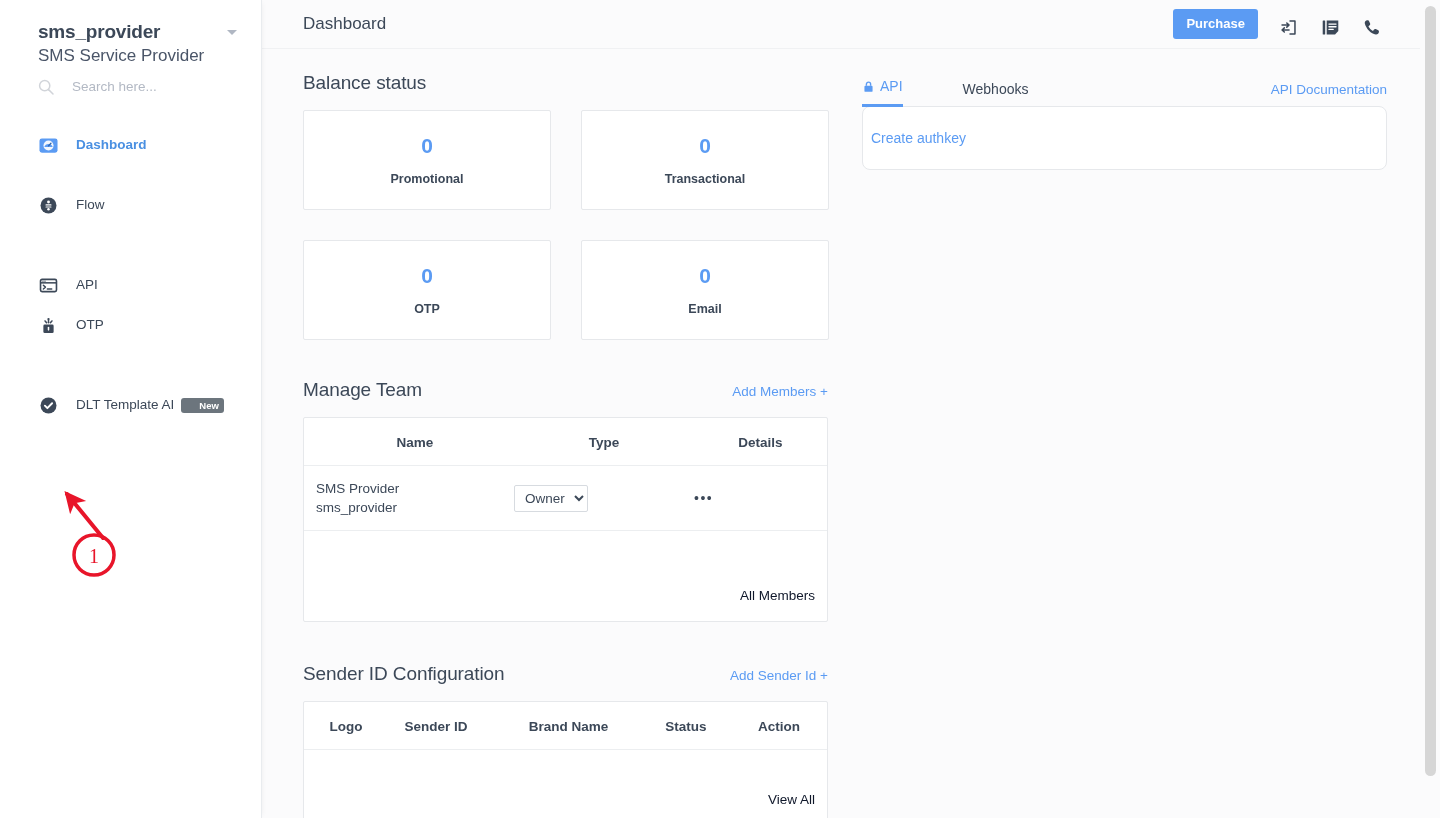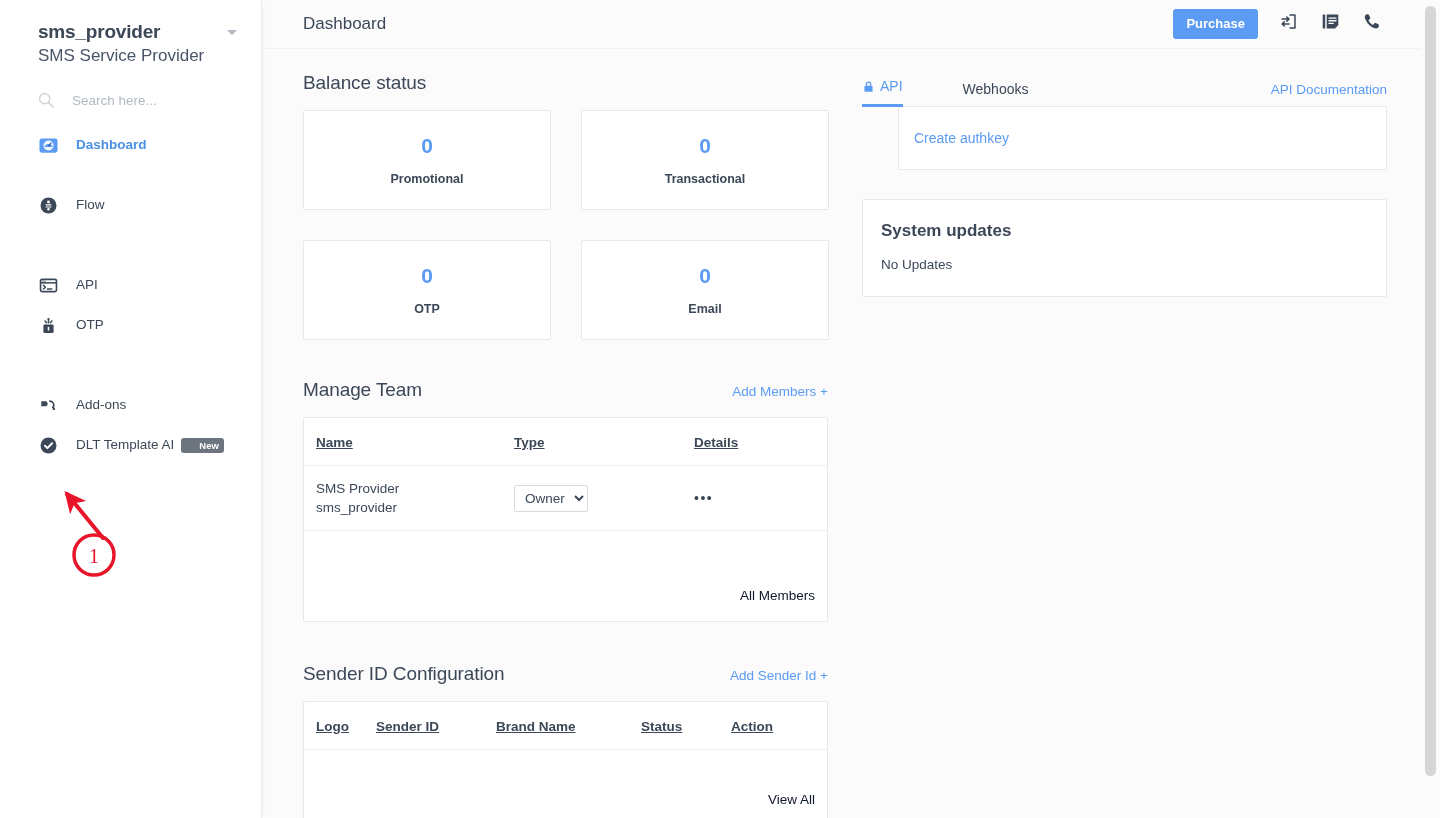--- a/index.html
+++ b/index.html
@@ -28,21 +28,21 @@
   .brand-caret {
     margin-left: auto; width: 0; height: 0;
     border-left: 5px solid transparent; border-right: 5px solid transparent;
     border-top: 5px solid #b0b7c3;
   }
   .brand-sub {
     font-size: 17px; color: #4a5568; margin-top: 3px; line-height: 18px;
   }
 
   .search-row {
-    display: flex; align-items: center;
+    display: flex; align-items: flex-start;
     padding: 0 24px 0 38px; height: 42px; margin-top: 14px;
   }
   .search-icon { width: 16px; height: 16px; flex: 0 0 16px; opacity: .45; }
   .search-input {
     border: none; outline: none; background: transparent;
     font-family: "Liberation Sans", sans-serif;
     font-size: 13.5px; color: #5a6472; margin-left: 18px; width: 160px;
   }
   .search-input::placeholder { color: #b3b9c4; }
 
@@ -79,21 +79,21 @@
   .main {
     flex: 1 1 auto; height: 818px; position: relative;
     background: #fbfbfc; overflow: hidden;
   }
   .topbar {
     height: 49px; display: flex; align-items: center;
     padding: 0 56px 0 42px; background: #fbfbfc;
     border-bottom: 1px solid #f0f1f3;
   }
   .page-title { font-size: 17px; color: #3c4858; line-height: 22px; }
-  .topbar-actions { margin-left: auto; display: flex; align-items: flex-start; gap: 18px; }
+  .topbar-actions { margin-left: auto; display: flex; align-items: flex-end; gap: 18px; }
   .btn-purchase {
     background: #5b9bf3; color: #ffffff; border: none; border-radius: 3px;
     font-family: "Liberation Sans", sans-serif;
     font-size: 13px; font-weight: bold; padding: 7px 13px; cursor: pointer;
     line-height: 16px;
   }
   .icon-btn {
     width: 24px; height: 24px; display: flex; align-items: center;
     justify-content: center; cursor: pointer; background: none; border: none;
   }
@@ -127,24 +127,23 @@
   .bal-label {
     font-size: 12.5px; font-weight: bold; color: #3c4858;
     margin-top: 12px; line-height: 16px;
   }
 
   .panel {
     background: #ffffff; border: 1px solid #e6e8eb; border-radius: 2px;
   }
   .tbl { width: 100%; border-collapse: collapse; }
   .tbl th {
-    text-align: left; font-size: 13.5px; font-weight: bold; color: #3c4858;
+    text-align: center; font-size: 13.5px; font-weight: bold; color: #3c4858;
     padding: 16px 0 13px 0; border-bottom: 1px solid #eceef0;
     line-height: 18px;
-    text-decoration: underline;
   }
   .tbl td {
     font-size: 13.5px; color: #3c4858; padding: 13px 0 13px 0;
     border-bottom: 1px solid #eceef0; vertical-align: middle; line-height: 19px;
   }
   .tbl .pad-l { padding-left: 12px; }
   .tbl-foot {
     text-align: right; padding: 14px 12px 16px 0;
     font-size: 13.5px; color: #0f172a; cursor: pointer; line-height: 18px;
   }
@@ -165,22 +164,22 @@
     padding: 0 0 9px 0; display: flex; align-items: center; gap: 5px;
     line-height: 18px;
   }
   .tab.active { color: #5b9bf3; border-bottom: 3px solid #5b9bf3; }
   .tab + .tab { margin-left: 60px; }
   .tabs-link {
     margin-left: auto; font-size: 13.5px; color: #5b9bf3;
     cursor: pointer; padding-bottom: 8px; line-height: 18px;
   }
   .api-box {
-    border: 1px solid #e6e8eb; background: #ffffff; border-radius: 2px;
-    padding: 22px 15px; margin-top: -1px; margin-left: 36px;
+    border: 1px solid #e6e8eb; background: #ffffff; border-radius: 8px;
+    padding: 22px 8px; margin-top: -1px;
   }
   .api-link { font-size: 14px; color: #5b9bf3; cursor: pointer; line-height: 18px; }
   .sys-box {
     border: 1px solid #e6e8eb; background: #ffffff; border-radius: 2px;
     padding: 20px 18px 22px 18px; margin-top: 29px;
   }
   .sys-title { font-size: 17px; font-weight: bold; color: #3c4858; line-height: 22px; }
   .sys-text { font-size: 13.5px; color: #3c4858; margin-top: 14px; line-height: 18px; }
 
   
@@ -273,30 +272,20 @@
             <path d="M10 3.6v3.6M6.4 5.2l1.6 1.9M13.6 5.2l-1.6 1.9" stroke="#3c4858" stroke-width="1.6" stroke-linecap="round"></path>
             <circle cx="10" cy="3.2" r="1.2" fill="#3c4858"></circle>
           </svg>
         </span>
         <span class="nav-label">OTP</span>
       </div>
 
       <div class="nav-gap-lg"></div>
       <div class="nav-gap-lg"></div>
 
-      <div class="nav-item">
-        <span class="nav-ico">
-          <svg width="19" height="19" viewBox="0 0 20 20">
-            <path d="M2.4 5.6h5.4l1.6 2.6-1.6 2.6H2.4z" fill="#3c4858"></path>
-            <path d="M11.4 5.4a4 4 0 0 1 3.2 6.6l1.4 1.3" fill="none" stroke="#3c4858" stroke-width="1.7" stroke-linecap="round"></path>
-            <path d="M17 14.7l-3.2-.2 1.7-2.4z" fill="#3c4858"></path>
-          </svg>
-        </span>
-        <span class="nav-label">Add-ons</span>
-      </div>
 
       <div class="nav-item">
         <span class="nav-ico">
           <svg width="19" height="19" viewBox="0 0 20 20">
             <circle cx="10" cy="10" r="8.4" fill="#3c4858"></circle>
             <path d="M6.2 10.2l2.6 2.6 5-5.2" fill="none" stroke="#ffffff" stroke-width="2" stroke-linecap="round" stroke-linejoin="round"></path>
           </svg>
         </span>
         <span class="nav-label">
           <span>DLT Template AI</span><span class="badge-new">New</span>
@@ -444,24 +433,20 @@
           <div class="tab">
             <span>Webhooks</span>
           </div>
           <div class="tabs-link">API Documentation</div>
         </div>
 
         <div class="api-box">
           <div class="api-link">Create authkey</div>
         </div>
 
-        <div class="sys-box">
-          <div class="sys-title">System updates</div>
-          <div class="sys-text">No Updates</div>
-        </div>
 
       </div>
     </div>
 
     <div class="scrollbar-track">
       <div class="scrollbar-thumb"></div>
     </div>
   </main>
 
   <svg class="annot" width="1440" height="818">

